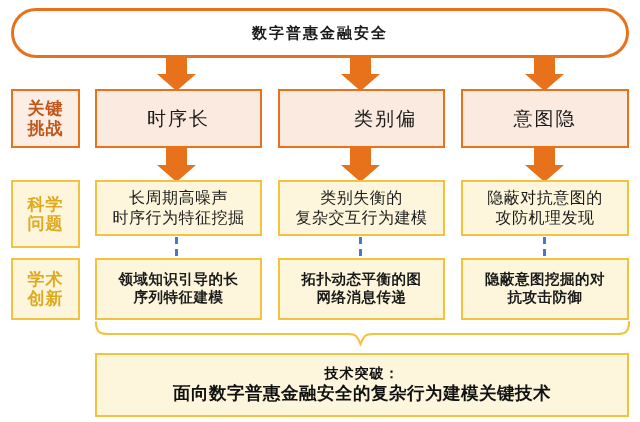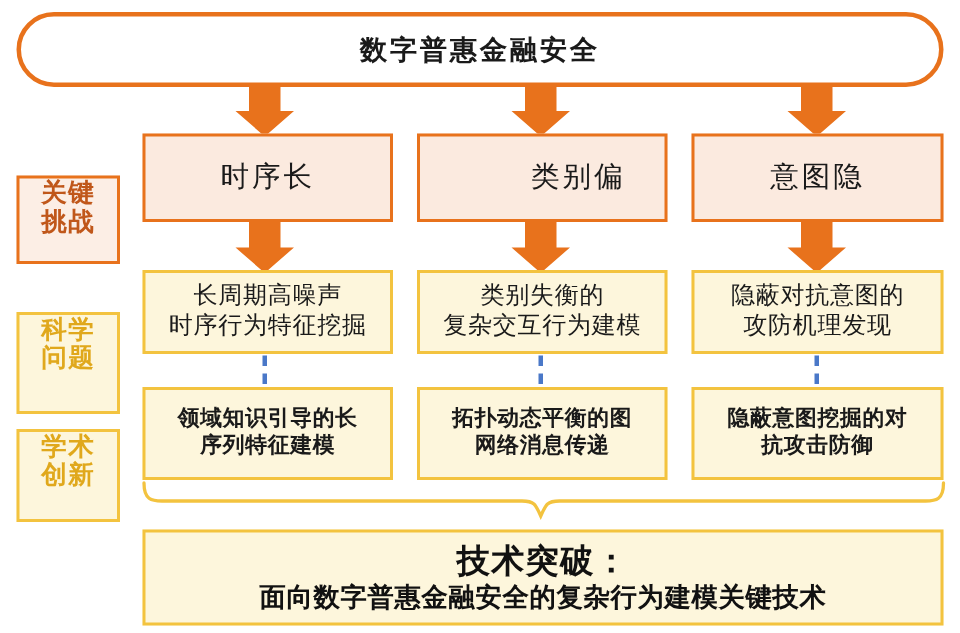--- a/index.html
+++ b/index.html
@@ -27,41 +27,41 @@
     height: 50px;
     box-sizing: border-box;
     border: 3px solid #E8721C;
     border-radius: 25px;
     background: #ffffff;
     display: flex;
     align-items: center;
     justify-content: center;
   }
   .title-text {
-    font-size: 18px;
+    font-size: 15px;
     font-weight: bold;
     color: #1a1a1a;
     letter-spacing: 2px;
     font-family: "Liberation Serif", "DejaVu Serif", serif;
   }
 
   
   .rowlabel {
     position: absolute;
     left: 11px;
     width: 69px;
     box-sizing: border-box;
     display: flex;
     flex-direction: column;
     align-items: center;
+    justify-content: center;
     line-height: 1.12;
     font-weight: bold;
     font-size: 17px;
     letter-spacing: 1px;
-    margin-top: 28px;
   }
   .rowlabel.orange {
     border: 2px solid #E8721C;
     background: #FCEEE5;
     color: #C0571A;
   }
   .rowlabel.gold {
     border: 2px solid #F3C33F;
     background: #FDF6DC;
     color: #E0A81C;
@@ -104,21 +104,21 @@
     border: 2px solid #F3C33F;
     background: #FDF6DC;
     display: flex;
     flex-direction: column;
     align-items: center;
     justify-content: center;
     line-height: 1.25;
     color: #111111;
   }
   .bottom-box .bl1 {
-    font-size: 22px;
+    font-size: 14px;
     font-weight: bold;
     letter-spacing: 1px;
   }
   .bottom-box .bl2 {
     font-size: 17.5px;
     font-weight: bold;
     letter-spacing: 0.5px;
   }
 
   

